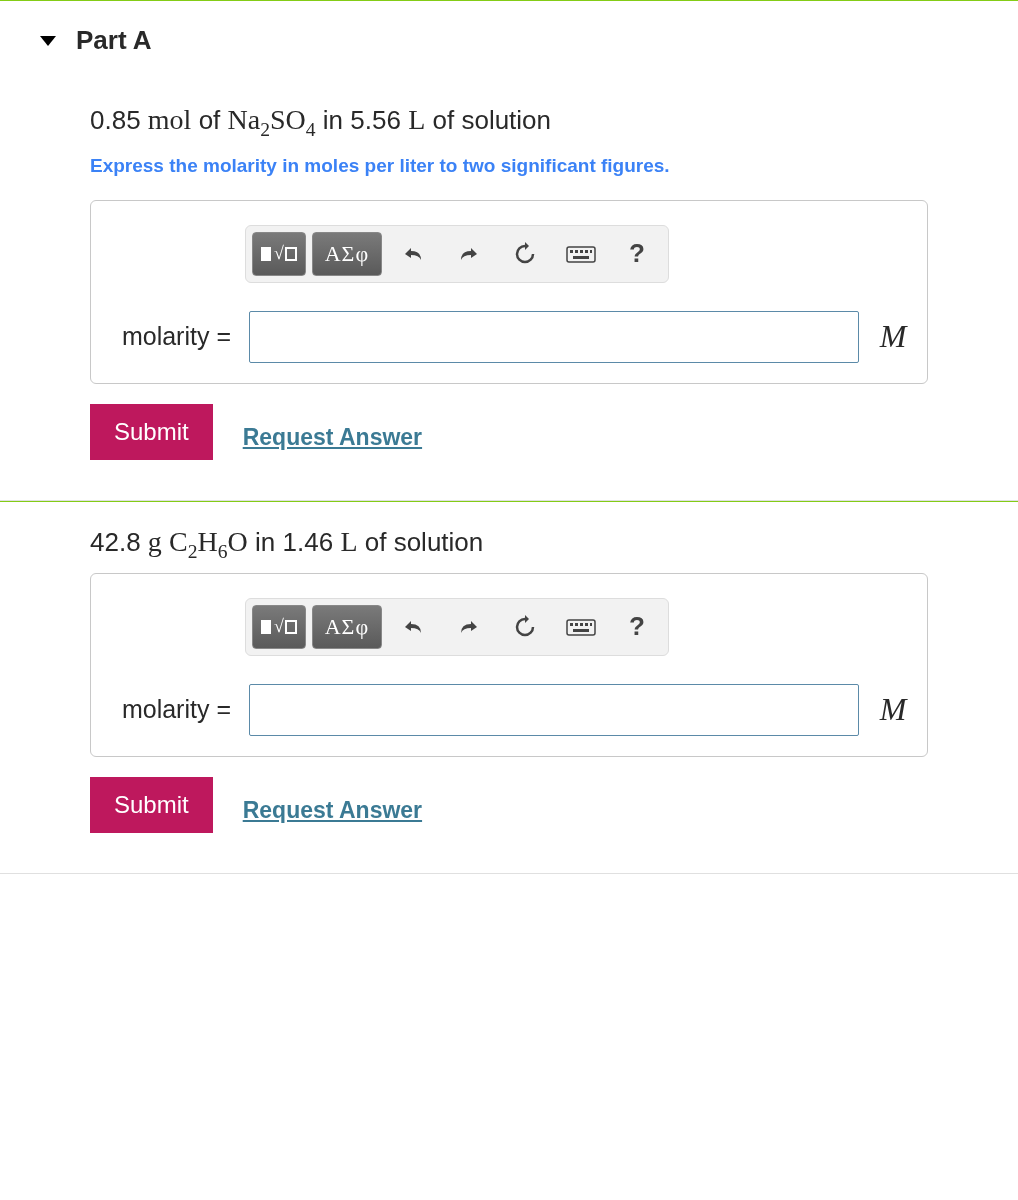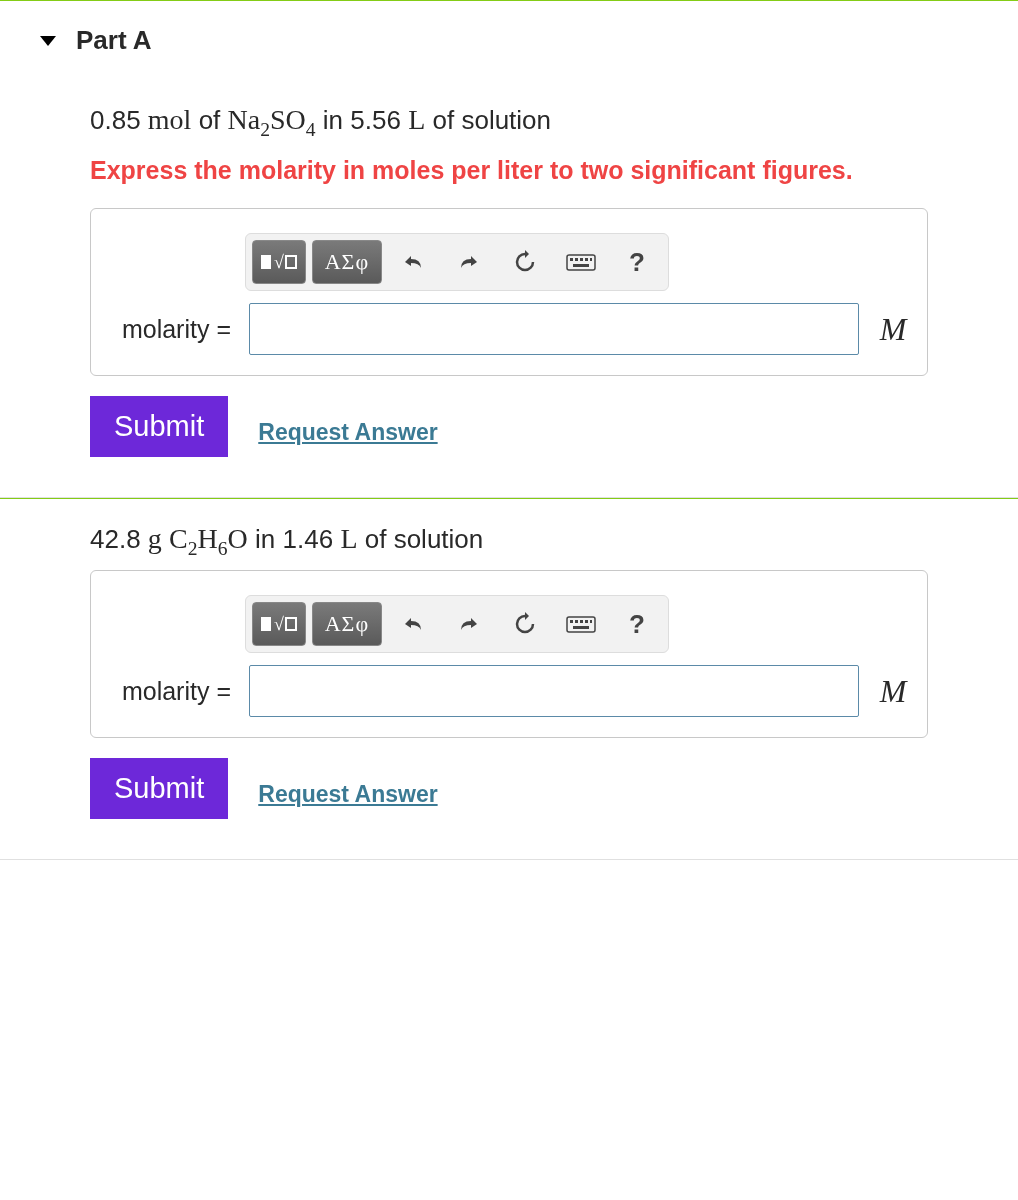--- a/index.html
+++ b/index.html
@@ -37,23 +37,23 @@
     padding: 0 90px 40px 90px;
   }
   .prompt-line1 {
     font-size: 26px;
     margin: 20px 0 8px 0;
     line-height: 1.4;
   }
   .prompt-line1 .serif { font-family: Georgia, 'Times New Roman', serif; font-size: 28px; }
   .prompt-line1 .sub { font-size: 0.7em; vertical-align: sub; }
   .instruction {
-    font-size: 25px;
+    font-size: 19px;
     font-weight: 700;
-    color: #ef4444;
+    color: #3b82f6;
     margin: 10px 0 20px 0;
     line-height: 1.4;
   }
   .answer-box {
     border: 1px solid #c8c8c8;
     border-radius: 6px;
     padding: 24px 14px 20px 14px;
   }
   .toolbar-row {
     display: flex;
@@ -93,21 +93,21 @@
     justify-content: center;
     font-size: 24px;
     color: #444;
     cursor: pointer;
     padding: 0 10px;
   }
   .tb-plain.help { font-weight: 700; font-size: 26px; }
   .input-row {
     display: flex;
     align-items: center;
-    margin-top: 12px;
+    margin-top: 28px;
     gap: 14px;
     justify-content: flex-end;
   }
   .label {
     font-size: 25px;
     width: 130px;
     text-align: right;
     padding-right: 4px;
   }
   .answer-input {
@@ -126,24 +126,24 @@
     width: 40px;
     text-align: center;
   }
   .actions {
     margin-top: 20px;
     display: flex;
     align-items: center;
     gap: 30px;
   }
   .submit-btn {
-    background: #6d28d9;
+    background: #be185d;
     color: #fff;
     border: none;
-    font-size: 29px;
+    font-size: 24px;
     padding: 14px 24px;
     cursor: pointer;
   }
   .request-link {
     color: #3b7a94;
     font-size: 23px;
     font-weight: 700;
     text-decoration: underline;
     cursor: pointer;
     margin-top: 12px;

